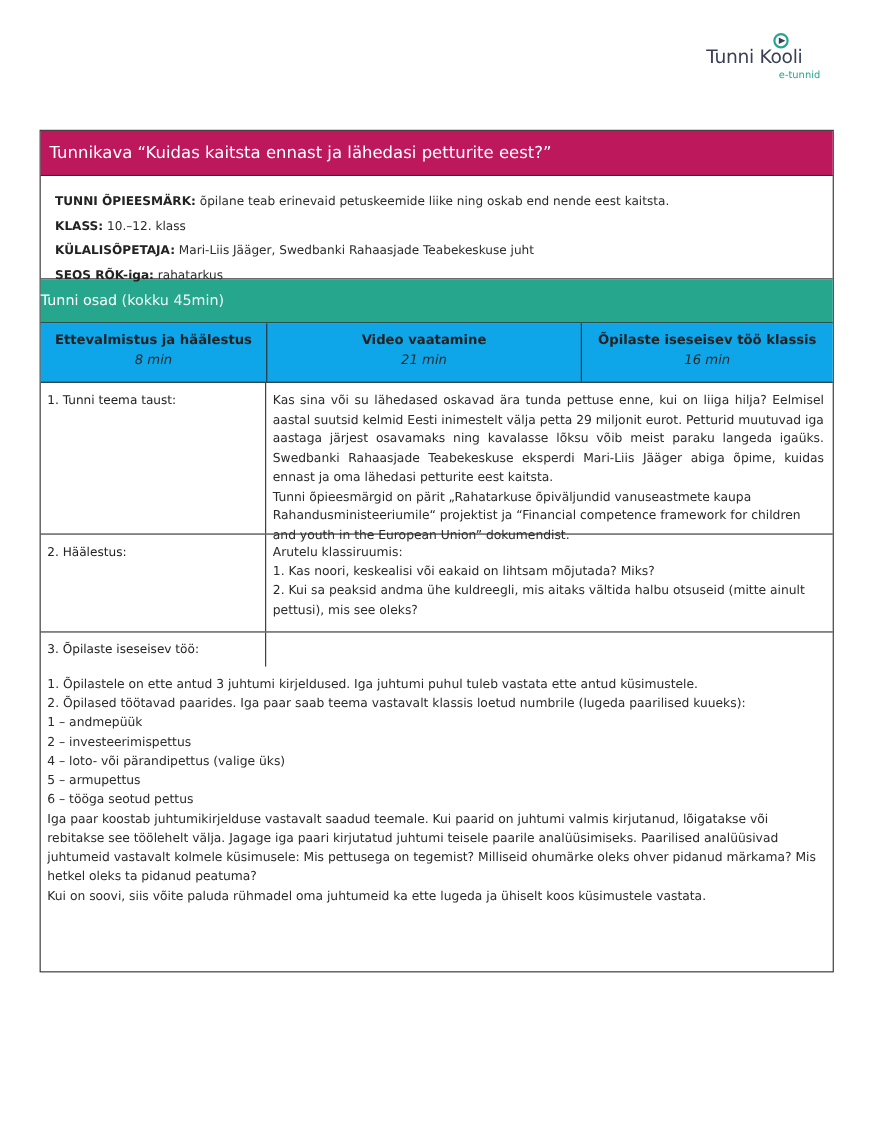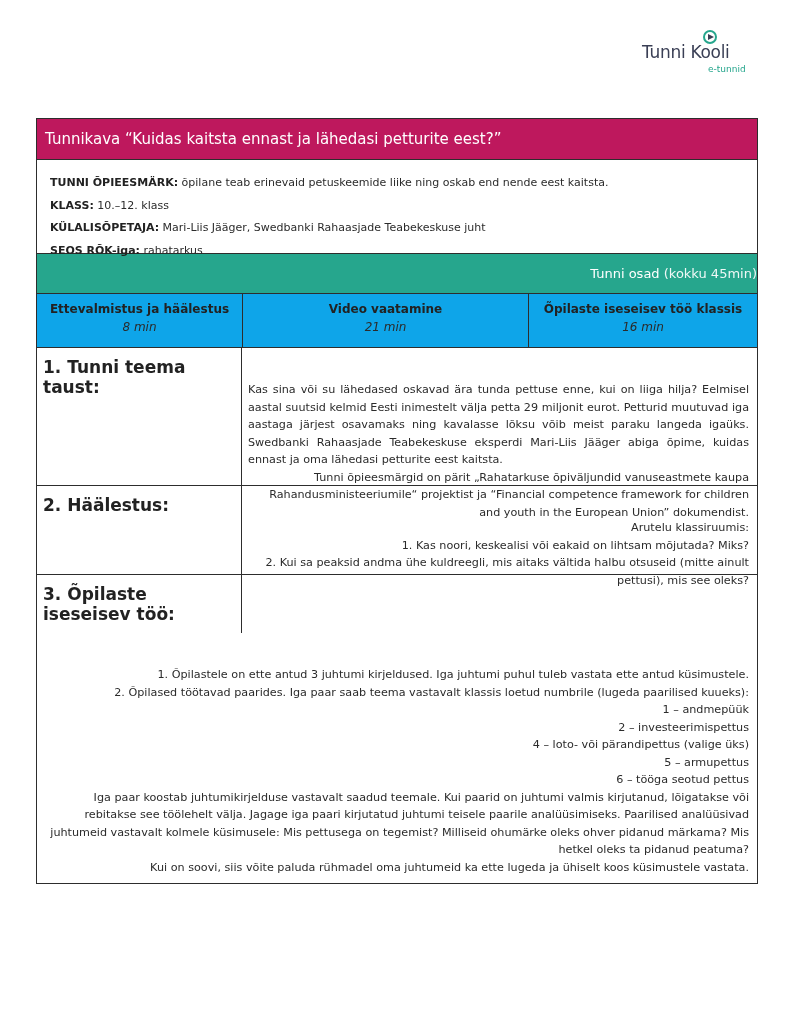--- a/index.html
+++ b/index.html
@@ -8,34 +8,34 @@
   .logo { position:absolute; left:640px; top:30px; width:120px; height:50px; }
   .logo .play { position:absolute; left:63px; top:0; width:14px; height:14px; border:2px solid #26a68d; border-radius:50%; box-sizing:border-box; }
   .logo .play::after { content:""; position:absolute; left:3px; top:2px; border-left:6px solid #3a3f55; border-top:3.5px solid transparent; border-bottom:3.5px solid transparent; }
   .logo .name { position:absolute; left:2px; top:12px; font-size:17px; color:#3a3f55; letter-spacing:-0.3px; white-space:nowrap; }
   .logo .sub { position:absolute; left:68px; top:34px; font-size:9px; color:#26a68d; font-weight:normal; }
 
   .doc { position:absolute; left:36px; top:118px; width:722px; border:1.5px solid #2d2d2d; box-sizing:border-box; }
   .title-bar { background:#be185d; color:#fff; height:40px; padding-left:8px; font-size:15px; line-height:40px; border-bottom:1.5px solid #2d2d2d; }
   .meta { padding:12px 13px 12px; font-size:11px; line-height:22.5px; height:94px; box-sizing:border-box; border-bottom:1.5px solid #2d2d2d; }
   .meta .lbl { font-weight:bold; color:#222; }
-  .parts-bar { background:#26a68d; color:#fff; height:39px; line-height:39px; text-align:right; font-size:13px; border-bottom:1.5px solid #2d2d2d; }
+  .parts-bar { background:#26a68d; color:#fff; height:39px; line-height:39px; text-align:left; font-size:13px; border-bottom:1.5px solid #2d2d2d; }
   .parts-bar .light { opacity:0.92; }
   .phase-row { display:flex; background:#0ea5e9; height:53px; border-bottom:1.5px solid #2d2d2d; }
   .phase { text-align:center; font-size:12px; padding-top:8px; box-sizing:border-box; }
   .phase .pn { font-weight:bold; color:#222; }
   .phase .pt { font-style:italic; margin-top:4px; }
   .phase + .phase { border-left:1.5px solid #2d2d2d; }
 
   .row { display:flex; border-bottom:1.5px solid #2d2d2d; }
   .row:last-child { border-bottom:none;flex-direction:column; }
-  .row .lh { width:205px; padding:9px 6px; font-size:17px; font-weight:bold; color:#222; box-sizing:border-box; border-right:1.5px solid #2d2d2d; flex-shrink:0; }
-  .row .rc { flex:1; padding:7px 8px 6px 6px; font-size:11.2px; line-height:17.5px; box-sizing:border-box;margin-top:26px; }
+  .row .lh { width:205px; padding:9px 6px; font-size:11px; font-weight:normal; color:#222; box-sizing:border-box; border-right:1.5px solid #2d2d2d; flex-shrink:0; }
+  .row .rc { flex:1; padding:7px 8px 6px 6px; font-size:11.2px; line-height:17.5px; box-sizing:border-box; }
   .rc .just { text-align:justify; }
-  .rc p { margin:0;text-align:right; }
+  .rc p { margin:0; }
 </style>
 </head>
 <body>
 
 <div class="logo">
   <div class="play"></div>
   <div class="name">Tunni Kooli</div>
   <div class="sub">e-tunnid</div>
 </div>
 

